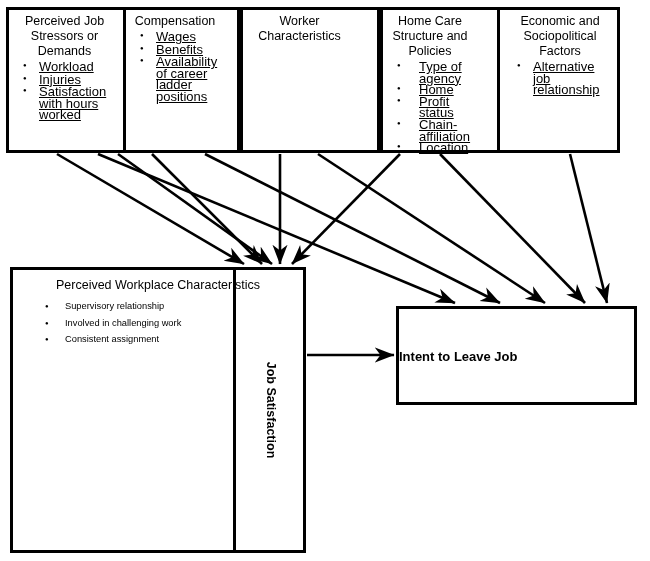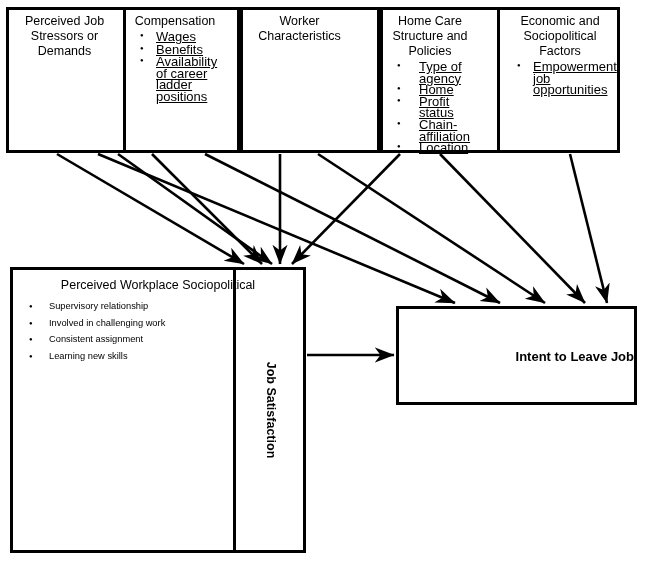--- a/index.html
+++ b/index.html
@@ -19,48 +19,53 @@
 
   ul.blist{list-style:none;margin:2px 0 0 0;padding:0 2px 0 10px;}
   ul.blist li{position:relative;font-size:13px;line-height:11.6px;
               padding-left:26px;margin-bottom:1px;text-decoration:underline;}
   ul.blist li:before{content:"\25CF";position:absolute;left:4px;top:-1px;font-size:6px;}
 
   ul.blist.tight li{margin-bottom:0;}
   ul.blist.wide li{padding-left:20px;}
 
   
-  ul.wlist{list-style:none;margin:6px 0 1px 0;padding:0 10px 0 6px;}
+  ul.wlist{list-style:none;margin:6px 0 1px 0;padding:0 10px 0 22px;}
   ul.wlist li{position:relative;font-size:9.3px;line-height:14.5px;
               padding-left:30px;margin-bottom:2px;}
   ul.wlist li:before{content:"\25CF";position:absolute;left:10px;top:0px;font-size:6px;}
 
   .vtext{position:absolute;left:50%;top:50%;
          transform:translate(-50%,-50%) rotate(90deg);
          white-space:nowrap;font-size:12.5px;font-weight:bold;}
 
   .ctr-label{position:absolute;left:0;right:0;top:50%;transform:translateY(-50%);
-             text-align:right;font-size:13px;font-weight:bold;}
+             text-align:left;font-size:13px;font-weight:bold;}
 
   svg.arrows{position:absolute;left:0;top:0;width:650px;height:561px;
              pointer-events:none;}
 </style>
 </head>
 <body>
 
 <div id="stage">
 
   <div class="box" style="left:6px;top:7px;width:614px;height:146px;"></div>
 
   <div class="inner-col" style="left:123px;top:7px;width:117px;height:146px;"></div>
   <div class="inner-col" style="left:240px;top:7px;width:140px;height:146px;"></div>
   <div class="inner-col" style="left:380px;top:7px;width:120px;height:146px;"></div>
 
   <div style="position:absolute;left:9px;top:10px;width:111px;height:140px;">
     <div class="title">Perceived Job Stressors or Demands</div>
+    <ul class="blist wide">
+      <li>Workload</li>
+      <li>Injuries</li>
+      <li>Satisfaction with hours worked</li>
+    </ul>
   </div>
 
   <div style="position:absolute;left:126px;top:10px;width:98px;height:140px;">
     <div class="title">Compensation</div>
     <ul class="blist wide">
       <li>Wages</li>
       <li>Benefits</li>
       <li>Availability of career ladder positions</li>
     </ul>
   </div>
@@ -76,31 +81,30 @@
       <li>Home</li>
       <li>Profit status</li>
       <li>Chain-affiliation</li>
       <li>Location</li>
     </ul>
   </div>
 
   <div style="position:absolute;left:503px;top:10px;width:114px;height:140px;">
     <div class="title">Economic and Sociopolitical Factors</div>
     <ul class="blist wide">
-      <li>Empowerment job opportunities</li>
+      <li>Alternative job relationship</li>
     </ul>
   </div>
 
   <div class="box" style="left:10px;top:267px;width:296px;height:286px;">
-    <div class="title" style="margin-top:8px;">Perceived Workplace Sociopolitical</div>
+    <div class="title" style="margin-top:8px;">Perceived Workplace Characteristics</div>
     <ul class="wlist" style="width:216px;">
       <li>Supervisory relationship</li>
       <li>Involved in challenging work</li>
       <li>Consistent assignment</li>
-      <li>Learning new skills</li>
     </ul>
   </div>
 
   <div style="position:absolute;left:233px;top:267px;width:73px;height:286px;
               border-left:3px solid #000;box-sizing:border-box;">
     <div class="vtext">Job Satisfaction</div>
   </div>
 
   <div class="box" style="left:396px;top:306px;width:241px;height:99px;">
     <div class="ctr-label">Intent to Leave Job</div>

